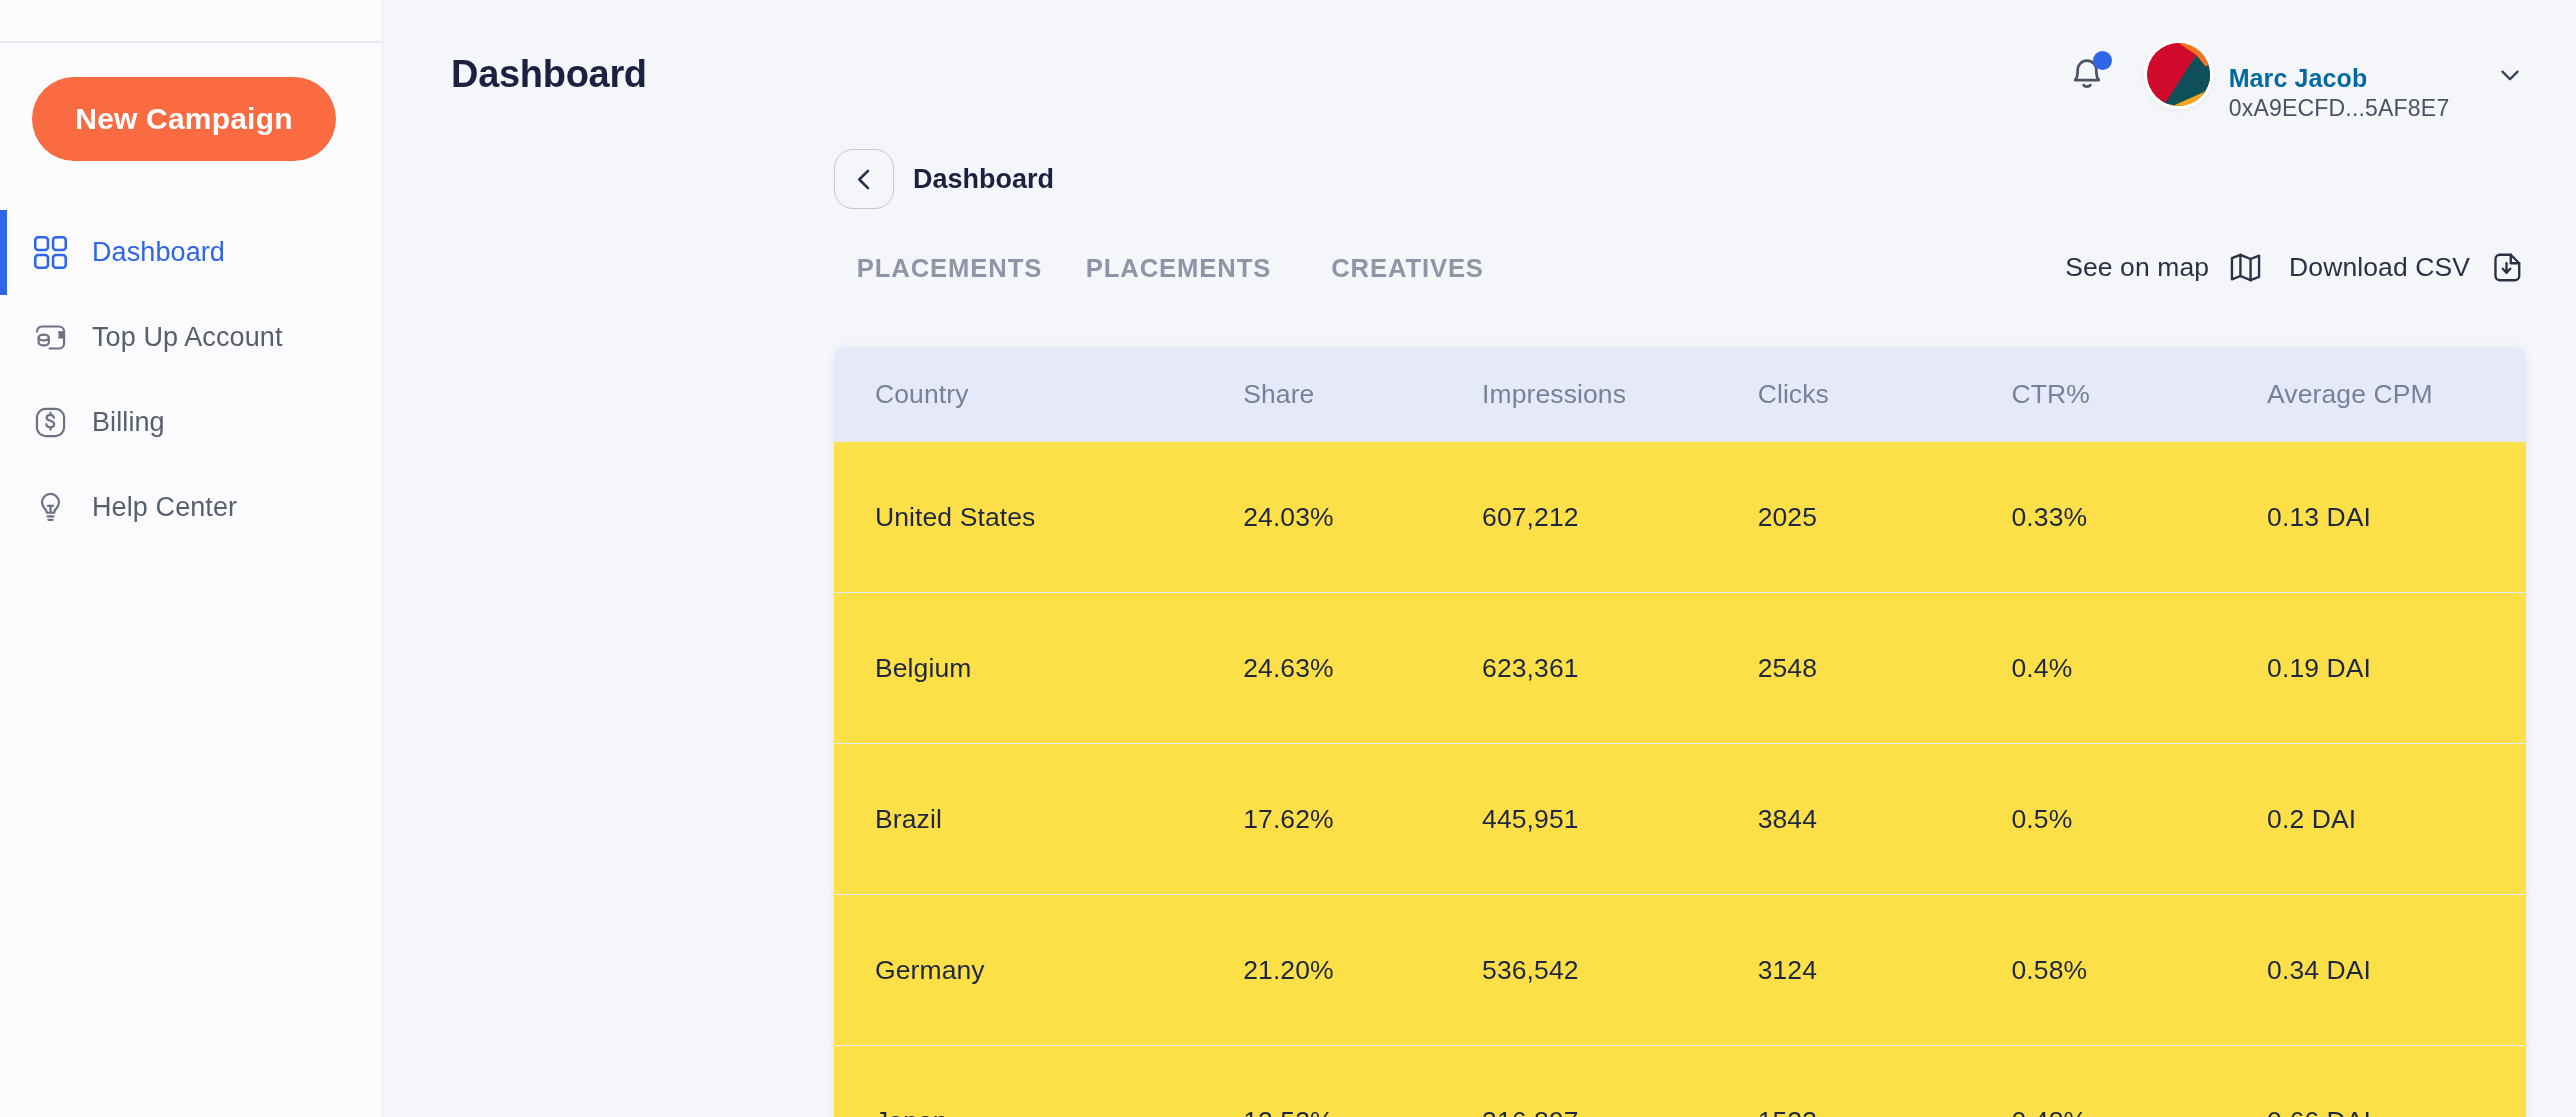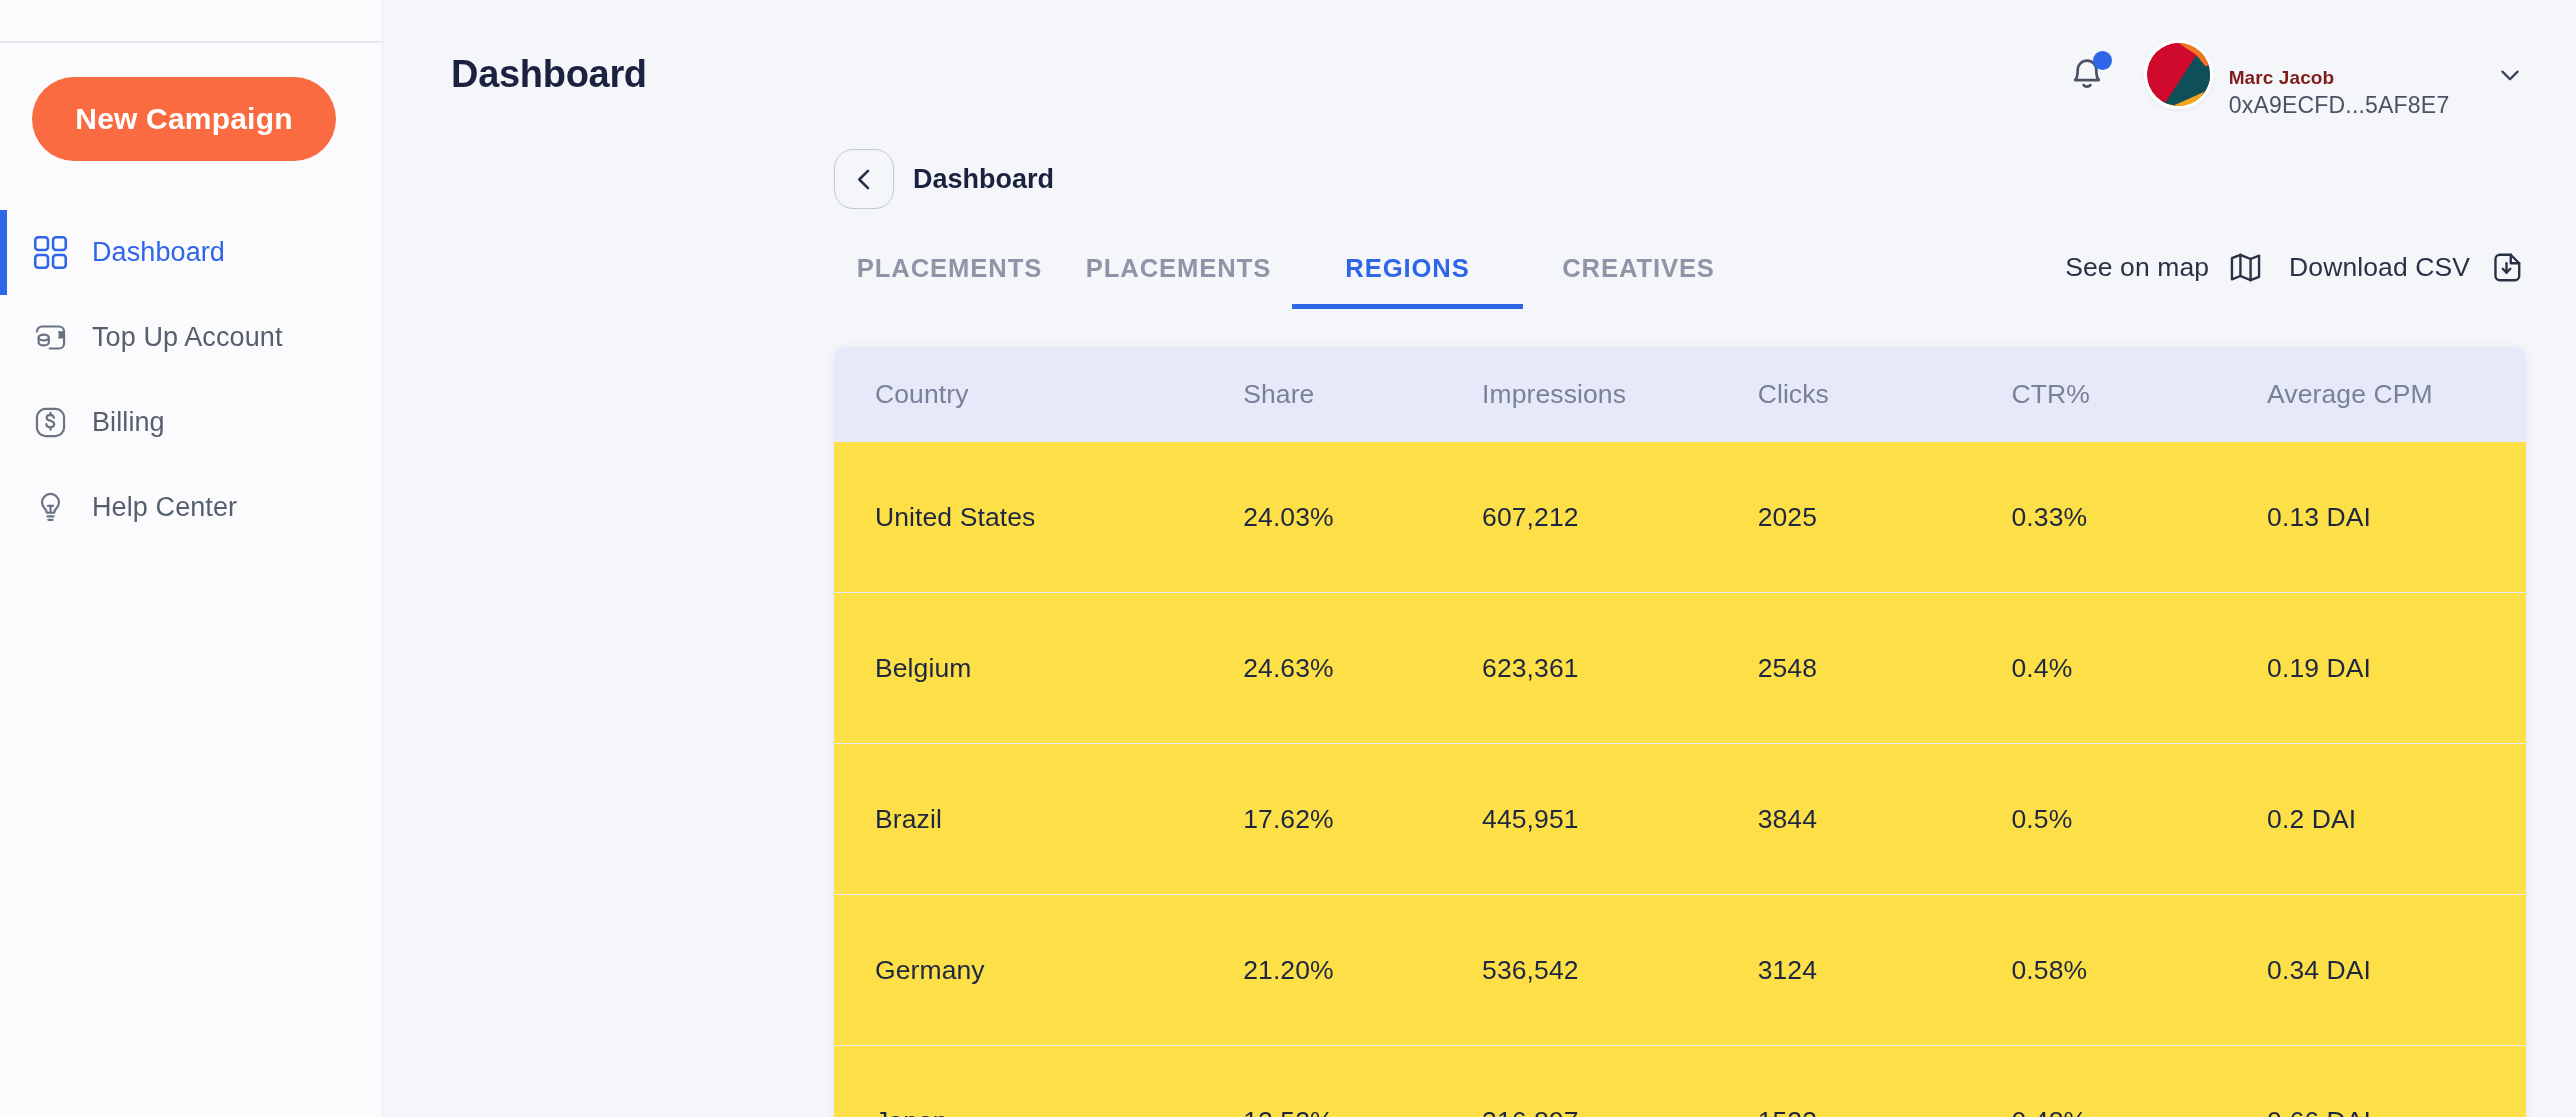--- a/index.html
+++ b/index.html
@@ -70,21 +70,21 @@
     position:absolute; right:-3.4px; top:-1.7px;
     width:19px; height:19px; border-radius:50%; background:#2f66e8;
   }
   .user-block { display:flex; align-items:center; gap:19px; cursor:pointer; }
   .avatar {
     width:63px; height:63px; border-radius:50%;
     overflow:hidden; flex-shrink:0;
     box-shadow:0 0 0 3.4px #fff, 0 1.7px 6.8px rgba(20,30,60,.18);
   }
   .user-meta { display:flex; flex-direction:column; gap:2.6px; }
-  .user-name { font-size:19px; font-weight:700; color:#7f1d1d; letter-spacing:0.1px;margin-top:37px; }
+  .user-name { font-size:25px; font-weight:700; color:#0369a1; letter-spacing:0.1px;margin-top:37px; }
   .user-addr { font-size:23px; color:#4a5264; letter-spacing:0.2px; }
   .user-chev { width:32px; height:32px; margin-left:25.6px; }
   .crumb-zone { padding-left:451px; }
   .back-btn {
     width:60px; height:60px; border-radius:19px;
     border:1.7px solid #c3c9d9; background:transparent;
     display:flex; align-items:center; justify-content:center; cursor:pointer;
   }
   .crumb-label { font-size:27px; font-weight:700; color:#1b2240; }
 
@@ -264,21 +264,20 @@
           </svg>
         </button>
         <span class="crumb-label">Dashboard</span>
       </div>
     </div>
 
     <div class="tabs-row">
       <div class="tabs">
         <div class="tab t0">PLACEMENTS</div>
         <div class="tab t1">PLACEMENTS</div>
-        <div class="tab t2 active">REGIONS</div>
         <div class="tab t3">CREATIVES</div>
       </div>
 
       <div class="tab-actions">
         <div class="tab-action">
           <span class="tab-action-label">See on map</span>
           <span class="tab-action-icon">
             <svg viewBox="0 0 46 46" width="39" height="39" fill="none" stroke="#2a3144" stroke-width="2.8" stroke-linecap="round" stroke-linejoin="round">
               <path d="M7 12 L17 8 L29 13 L39 9 V34 L29 38 L17 33 L7 37 Z"></path>
               <path d="M17 8 V33"></path>

